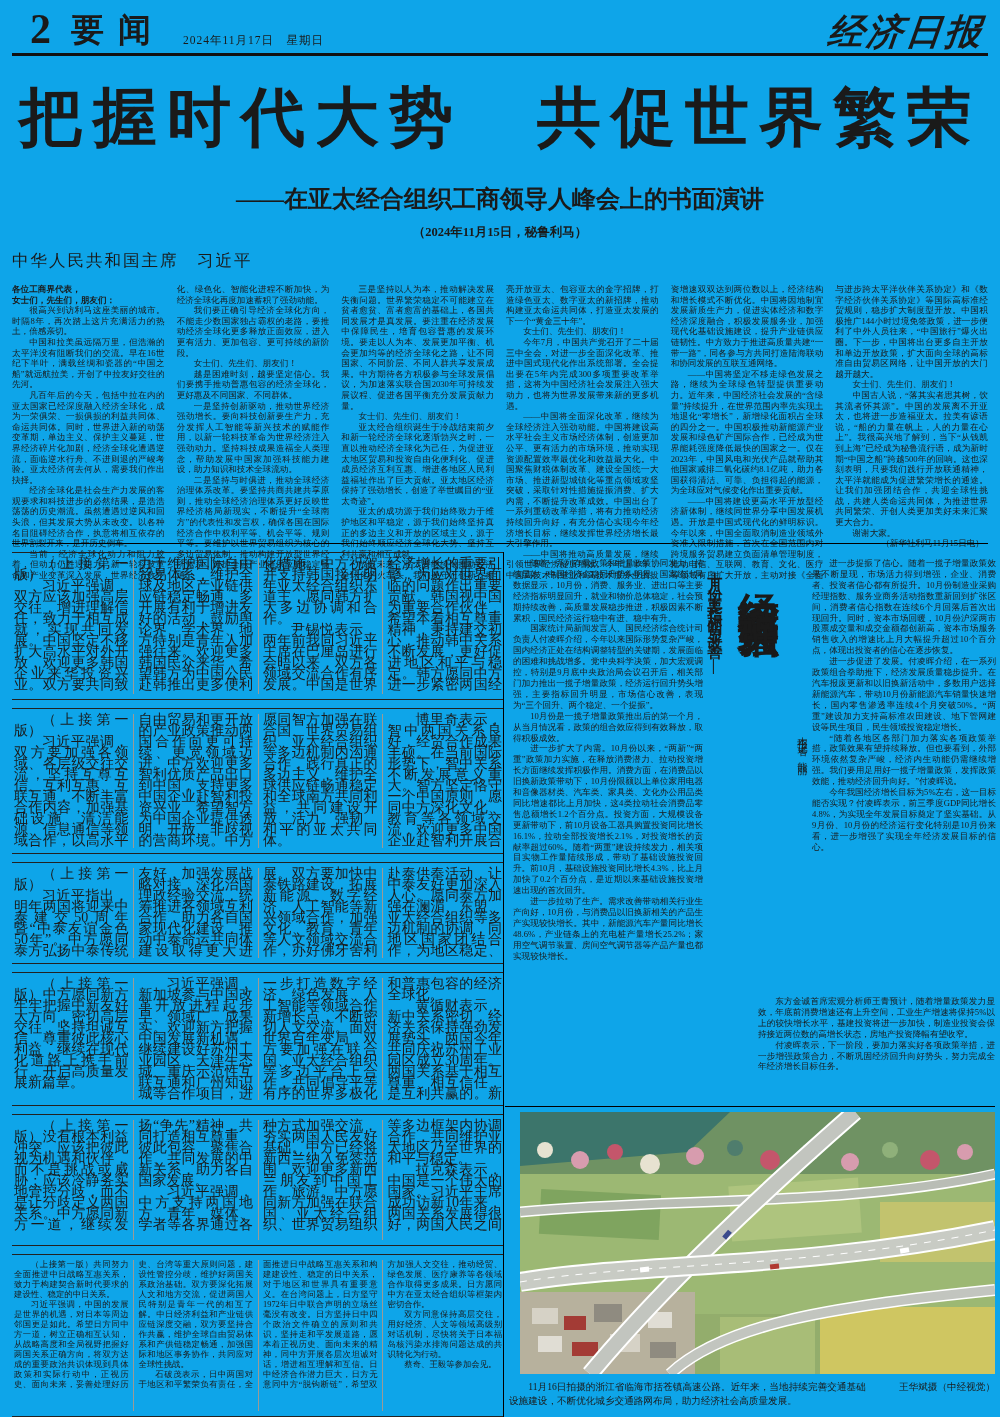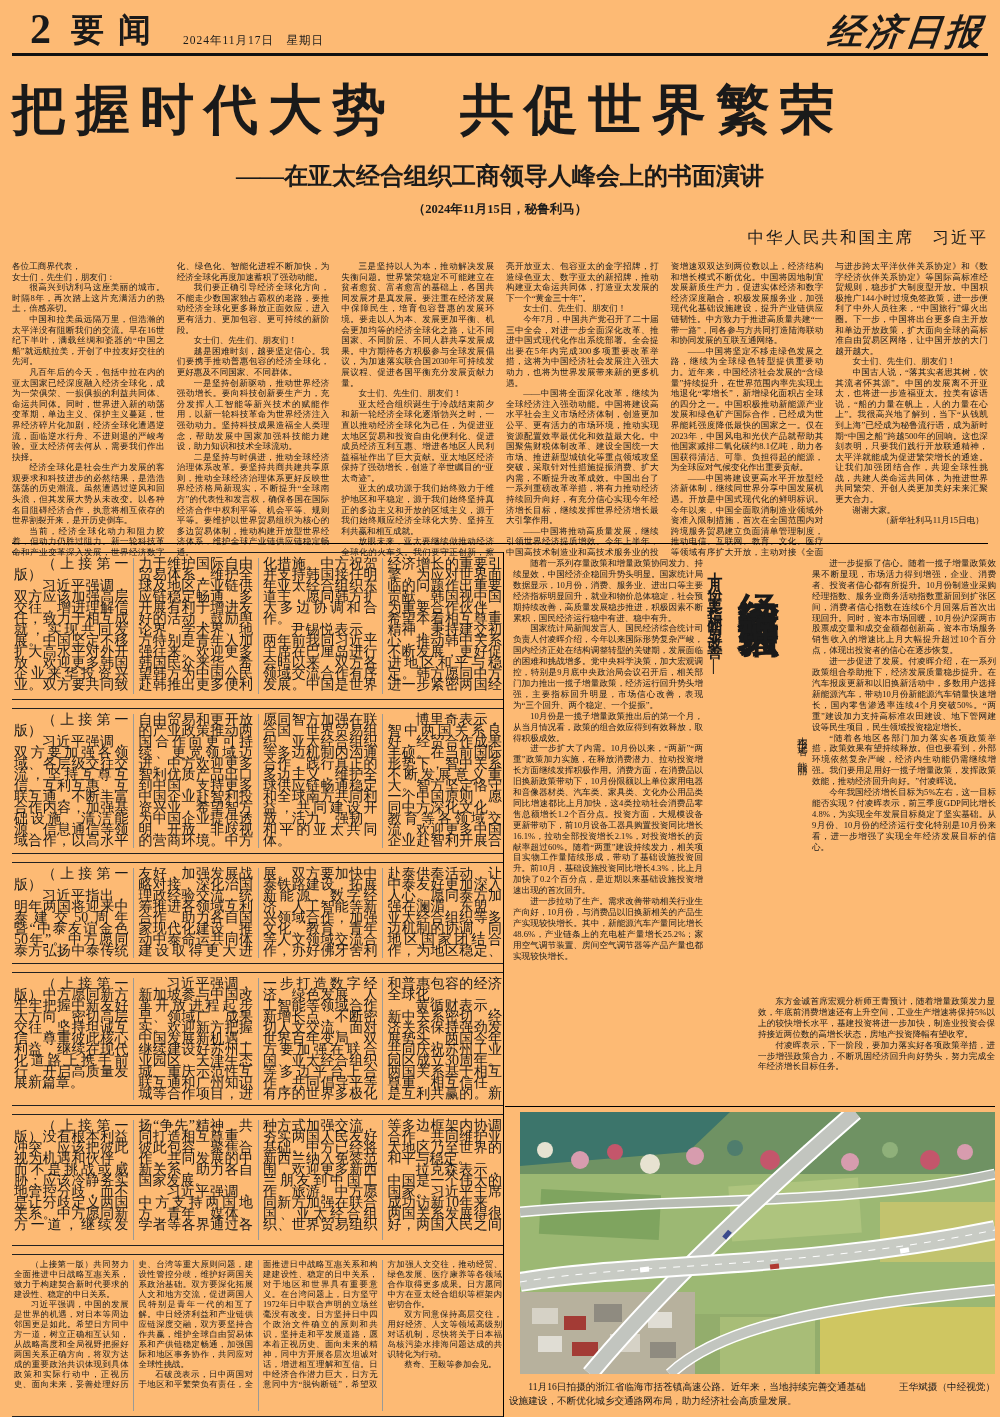--- a/index.html
+++ b/index.html
@@ -1,37 +1,37 @@
 <!DOCTYPE html>
 <html><head>
 <meta charset="utf-8">
 <style>
   html,body{margin:0;padding:0;background:#e8e8e4;}
-  #page{position:relative;width:1000px;height:1417px;margin:0 auto;background:#fdba74;
+  #page{position:relative;width:1000px;height:1417px;margin:0 auto;background:#0ea5e9;
         font-family:"Liberation Serif","DejaVu Serif",serif;color:#1a1a1a;overflow:hidden;}
   
   .header{position:absolute;left:30px;top:6px;right:16px;height:46px;}
   .page-num{font-size:42px;font-weight:bold;display:inline-block;vertical-align:bottom;line-height:46px;}
   .section-name{font-size:33px;font-weight:bold;letter-spacing:14px;display:inline-block;
                 vertical-align:bottom;line-height:44px;margin-left:16px;font-family:"Liberation Sans",sans-serif;}
   .hdate{font-size:11.5px;display:inline-block;vertical-align:bottom;line-height:24px;margin-left:14px;letter-spacing:1px;}
   .masthead{position:absolute;right:0;top:2px;font-size:36px;font-weight:bold;font-style:italic;
             letter-spacing:3px;transform:skewX(-6deg);}
   .header-rule{position:absolute;left:12px;width:976px;top:53px;height:3px;background:#111;}
   
   .lead{position:absolute;left:12px;top:60px;width:976px;}
-  .lead-headline{font-size:54px;font-weight:900;letter-spacing:10px;margin:14px 0 13px;
+  .lead-headline{text-align:center;font-size:64px;font-weight:900;letter-spacing:10px;margin:14px 0 22px;
                  font-family:"Liberation Sans","DejaVu Sans",sans-serif;}
   .lead-subtitle{text-align:center;font-size:24px;font-weight:bold;margin:4px 0 0;}
   .lead-dateline{text-align:center;font-size:12.5px;font-weight:bold;margin-top:9px;}
-  .lead-byline{text-align:right;font-size:16.5px;margin-top:9px;letter-spacing:2px;}
+  .lead-byline{text-align:left;font-size:16.5px;margin-top:9px;letter-spacing:2px;}
   .lead-body{margin-top:12px;height:306px;overflow:hidden;column-count:6;column-gap:12px;
              font-size:8.6px;line-height:10.6px;text-align:justify;}
   .lead-body p{margin:0;text-indent:2em;}
-  .lead-body .flow > p:nth-child(-n+2){text-indent:0;font-weight:normal;}
+  .lead-body .flow > p:nth-child(-n+2){text-indent:0;font-weight:bold;}
   .wire-credit{margin:0;text-align:right;padding-right:4px;text-indent:0;}
   .mid-rule{position:absolute;left:12px;width:976px;top:543px;height:1px;background:#000;}
   
   .left-col{position:absolute;left:12px;top:552px;width:492px;}
   .box{border-top:1px solid #222;border-bottom:1px solid #222;padding:5px 2px;margin-bottom:8px;
        column-count:4;column-gap:10px;column-rule:1px solid #9a9a96;font-size:14px;line-height:11px;
        text-align:justify;overflow:hidden;}
   .box p{margin:0;text-indent:2em;}
   .h-a{height:136px;} .h-b{height:134px;} .h-c{height:90px;} .h-d{height:122px;} .h-e{height:120px;}
   .h-f{height:151px;font-size:8.4px;line-height:10px;margin-bottom:0;}

